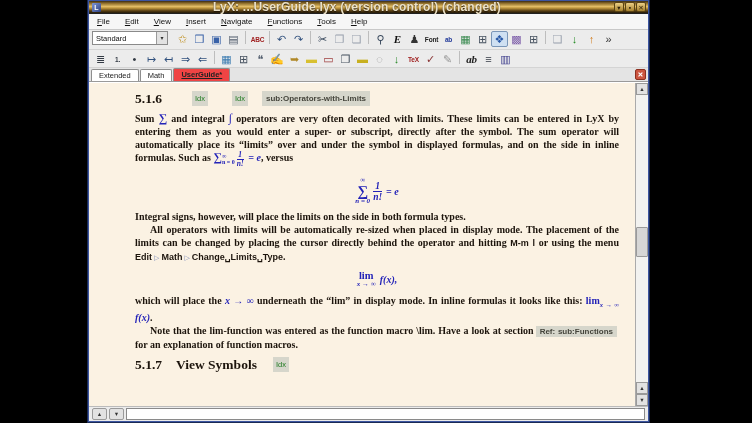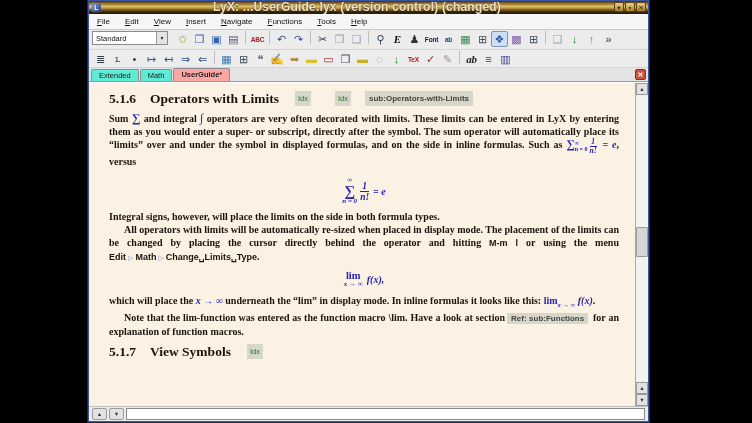--- a/index.html
+++ b/index.html
@@ -37,30 +37,30 @@
     font-size:6px; text-align:center; line-height:12px; color:#333; }
   .tbtn { width:17px; height:16px; display:flex; align-items:center; justify-content:center;
     font-size:11px; color:#3a4a66; border:1px solid transparent; border-radius:2px; flex:0 0 17px; }
   .tbtn.txt { font-size:6.5px; font-weight:bold; letter-spacing:-.2px; }
   .tbtn.it { font-style:italic; font-family:"Liberation Serif",serif; font-weight:bold; font-size:11px; }
   .tbtn.pressed { background:#cfe0f2; border:1px solid #7a96b8; border-radius:2px; }
   .tbsep { width:1px; height:13px; background:#bdbdbd; margin:0 3px; flex:0 0 1px; }
 
   #tabbar { height:14px; flex:0 0 14px; background:#e4e4e4; display:flex; align-items:flex-end;
     border-bottom:1px solid #9a9a9a; padding-left:2px; }
-  .tab { font-size:7.5px; color:#222; background:#5eead4; border:1px solid #8e8e8e; border-bottom:none;
+  .tab { font-size:7.5px; color:#222; background:#ffffff; border:1px solid #8e8e8e; border-bottom:none;
     padding:1px 7px 1px 7px; margin-right:1px; border-radius:2px 2px 0 0; height:12px; }
-  .tab.active { background:#fca5a5; font-weight:bold; height:13px; }
+  .tab.active { background:#ef4444; font-weight:bold; height:13px;text-decoration:underline; }
   #tab-close { margin-left:auto; margin-right:2px; margin-bottom:1px; width:11px; height:11px;
     background:#cc5540; border:1px solid #8c2f20; border-radius:2px; color:#fff; font-size:7px;
     line-height:10px; text-align:center; font-weight:bold; }
 
   
   #workarea { flex:1 1 auto; display:flex; overflow:hidden; border-top:1px solid #fff; }
-  #doc { flex:1 1 auto; background:#fbf2e3; overflow:hidden; padding:6px 16px 0 20px;
+  #doc { flex:1 1 auto; background:#fbf2e3; overflow:hidden; padding:6px 16px 0 46px;
     font-family:"Liberation Serif","DejaVu Serif",serif; font-size:10px; line-height:13px;
     color:#1c140c; font-weight:600; }
   #doc p { text-align:justify; }
   .indent { text-indent:15px; }
 
   h2.sect { font-size:13.5px; font-weight:bold; margin:2px 0 6px 0; display:flex; align-items:center; }
   h2.sect .num { margin-right:14px; }
   h2.sect .insets { margin-left:4px; display:inline-flex; align-items:center; }
   h2.clip { margin-top:6px; }
 
@@ -158,21 +158,20 @@
     <div id="tabbar">
       <span style="display:contents"><span class="tab">Extended</span><span class="tab">Math</span><span class="tab active">UserGuide*</span></span>
       <div id="tab-close">✕</div>
     </div>
 
     <div id="workarea">
       <div id="doc">
 
         <h2 class="sect">
           <span class="num">5.1.6</span>
-          <span>Operators with Limits</span>
           <span class="insets">
               <span class="inset-idx">Idx</span>
               <span class="inset-idx">Idx</span>
               <span class="inset-box">sub:Operators-with-Limits</span>
             </span>
         </h2>
 
         <p><span class="st">Sum </span><span class="sbig">∑</span><span class="st"> and integral </span><span class="sbig">∫</span><span class="st"> operators are very often decorated with limits. These limits can be entered in LyX by entering them as you would enter a super- or subscript, directly after the symbol. The sum operator will automatically place its “limits” over and under the symbol in displayed formulas, and on the side in inline formulas. Such as </span><span class="sbig">∑</span><span class="scr"><span class="">∞</span><span class="">n = 0</span></span><span class="ifrac"><span class="fn">1</span><span class="fd">n!</span></span><span class="sm"> = e</span><span class="st">, versus</span></p>
 
         <div class="formula">

